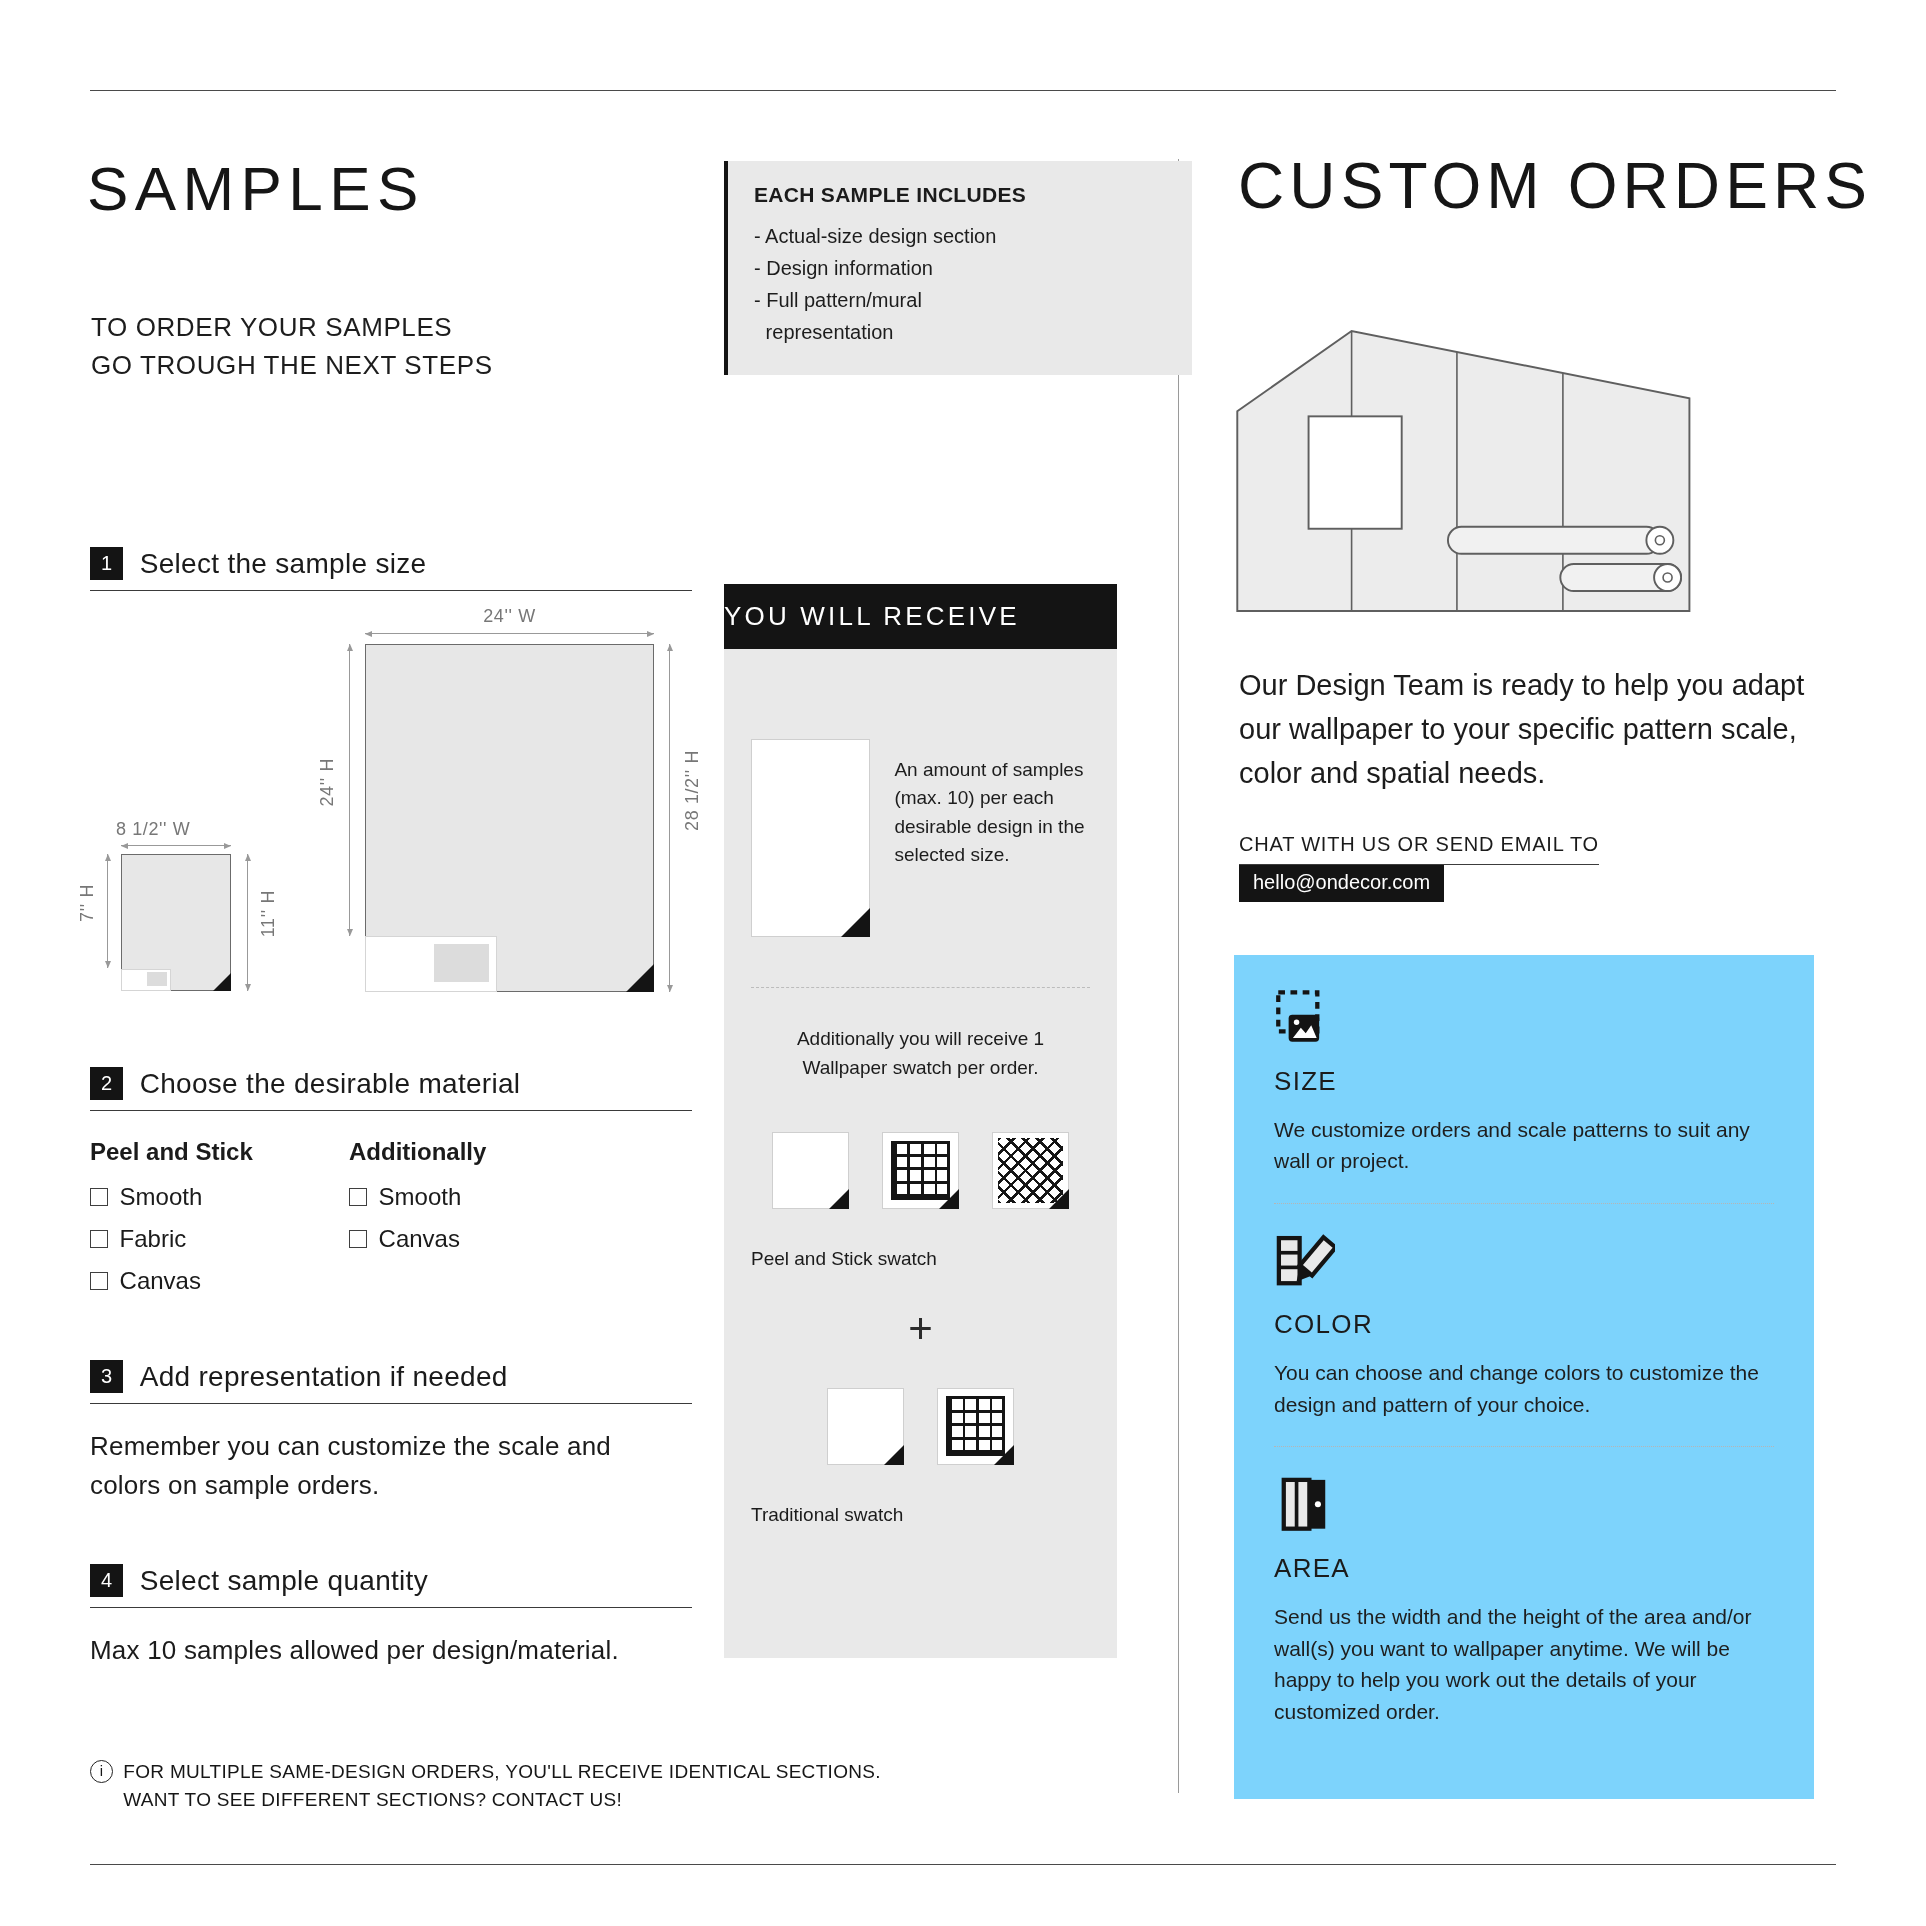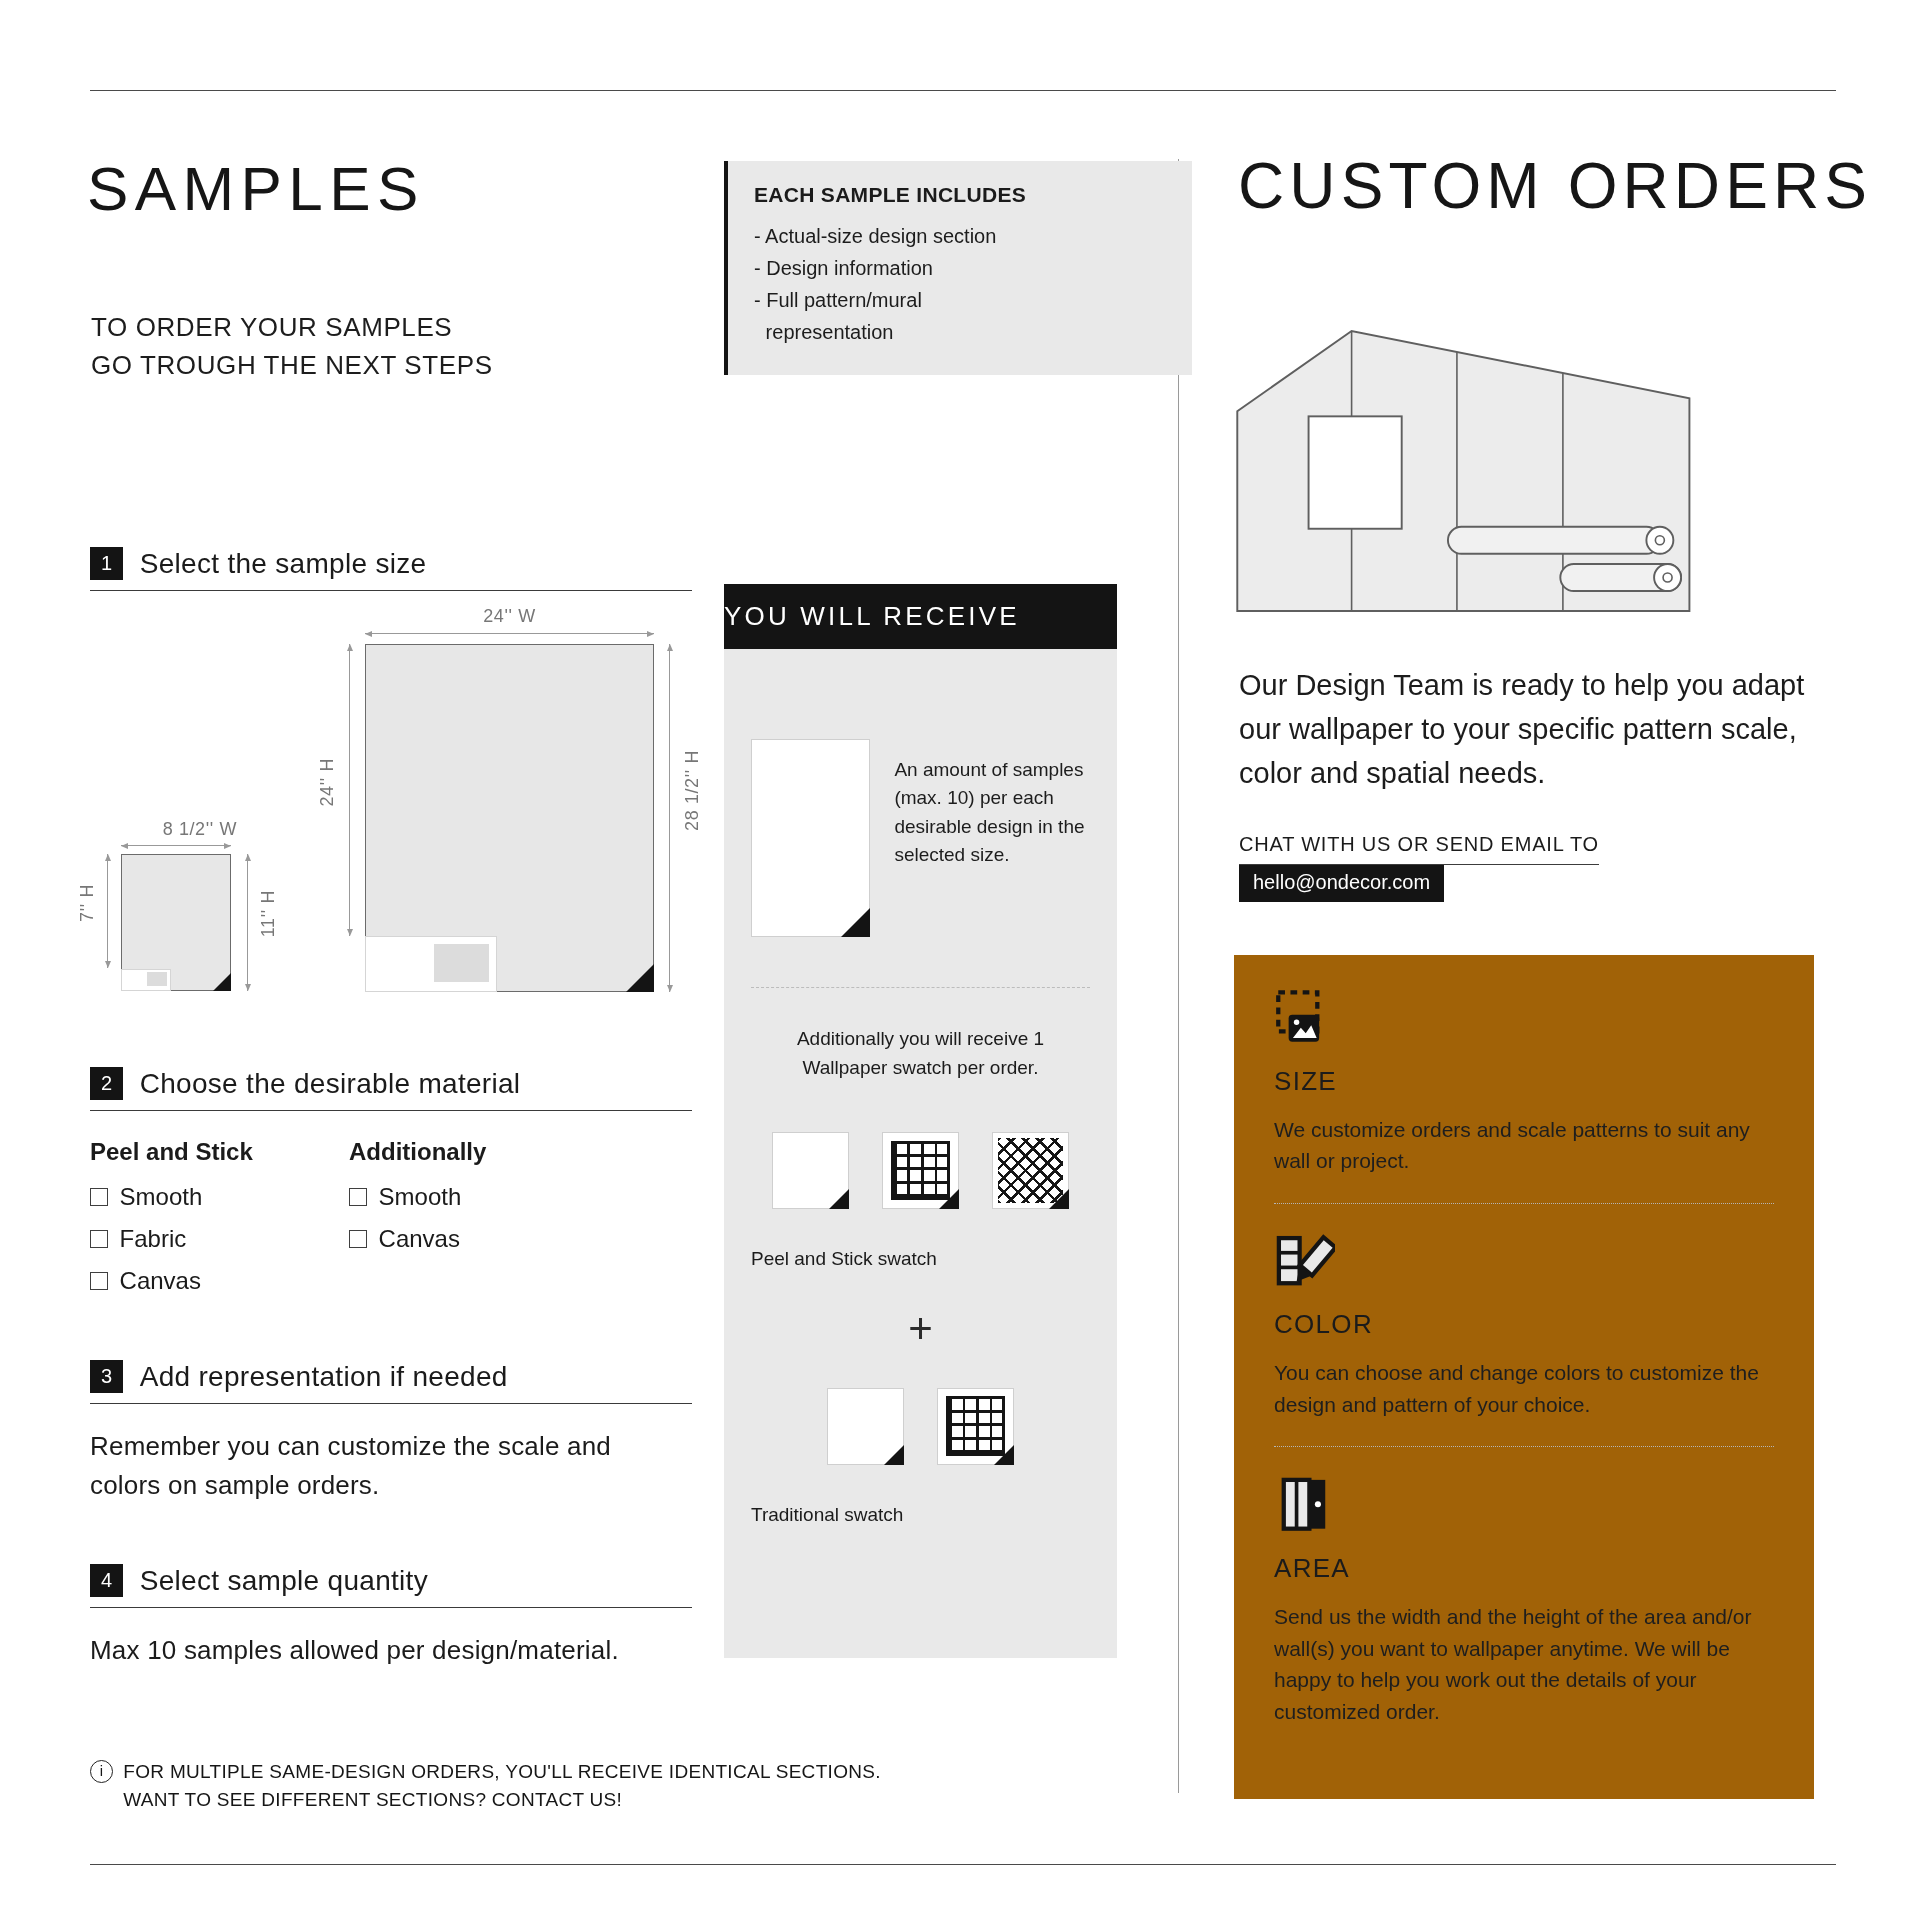--- a/index.html
+++ b/index.html
@@ -91,21 +91,21 @@
   .plus { margin-top:32px; text-align:center; font-size:42px; font-weight:200; color:#2b2b2b; }
 
   
   .custom-title { position:absolute; left:1238px; top:149px; font-size:64px; font-weight:500; letter-spacing:5.1px; color:#161616; }
   .house { position:absolute; left:1236px; top:329px; width:456px; height:284px; }
   .custom-intro { position:absolute; left:1239px; top:663px; width:586px; font-size:29px; line-height:1.52; color:#1c1c1c; }
   .contact { position:absolute; left:1239px; top:833px; display:flex; flex-direction:column; align-items:flex-start; }
   .contact-label { font-size:20px; letter-spacing:0.8px; border-bottom:1.3px solid #3c3c3c; padding-bottom:8.3px; }
   .contact-email { background:#141414; color:#fff; font-size:20px; padding:5.8px 14px 7.7px; text-decoration:none; display:inline-block; }
 
-  .features { position:absolute; left:1234px; top:955px; width:580px; height:844px; background:#a16207; padding:33px 40px 20px; }
+  .features { position:absolute; left:1234px; top:955px; width:580px; height:844px; background:#7dd3fc; padding:33px 40px 20px; }
   .feature-icon { width:61px; height:61px; }
   .feature-icon svg { width:100%; height:100%; display:block; }
   .feature-name { margin-top:16.7px; font-size:26px; letter-spacing:1.3px; color:#1b1b1b; }
   .feature-text { margin-top:17px; font-size:21px; line-height:1.5; color:#1e1e1e; }
   .dot-divider { border-top:1.9px dotted #b5b5b5; margin:26px 0 28px; }
 </style>
 </head>
 <body>
 
 <div class="page">
@@ -144,21 +144,21 @@
       <div class="rect-info">
         <div class="rect-swatch"></div>
       </div>
       <div class="fold fold-lg"></div>
     </div>
     <div class="dim-v" style="left:259px; top:48px; height:292px;"></div>
     <div class="vlabel" style="left:227px; top:162px;">24'' H</div>
     <div class="dim-v" style="left:579px; top:48px; height:348px;"></div>
     <div class="vlabel" style="left:592px; top:154px;">28 1/2'' H</div>
 
-    <div class="dim-label" style="left:26px; top:223px; width:121px; text-align:right;">8 1/2'' W</div>
+    <div class="dim-label" style="left:26px; top:223px; width:121px; text-align:left;">8 1/2'' W</div>
     <div class="dim-h" style="left:31px; top:249px; width:110px;"></div>
     <div class="sample-rect" style="left:31px; top:258px; width:110px; height:137px;">
       <div class="rect-info">
         <div class="rect-swatch"></div>
       </div>
       <div class="fold fold-sm"></div>
     </div>
     <div class="dim-v" style="left:16.7px; top:258px; height:114px;"></div>
     <div class="vlabel" style="left:-13px; top:288px;">7'' H</div>
     <div class="dim-v" style="left:157px; top:258px; height:137px;"></div>

